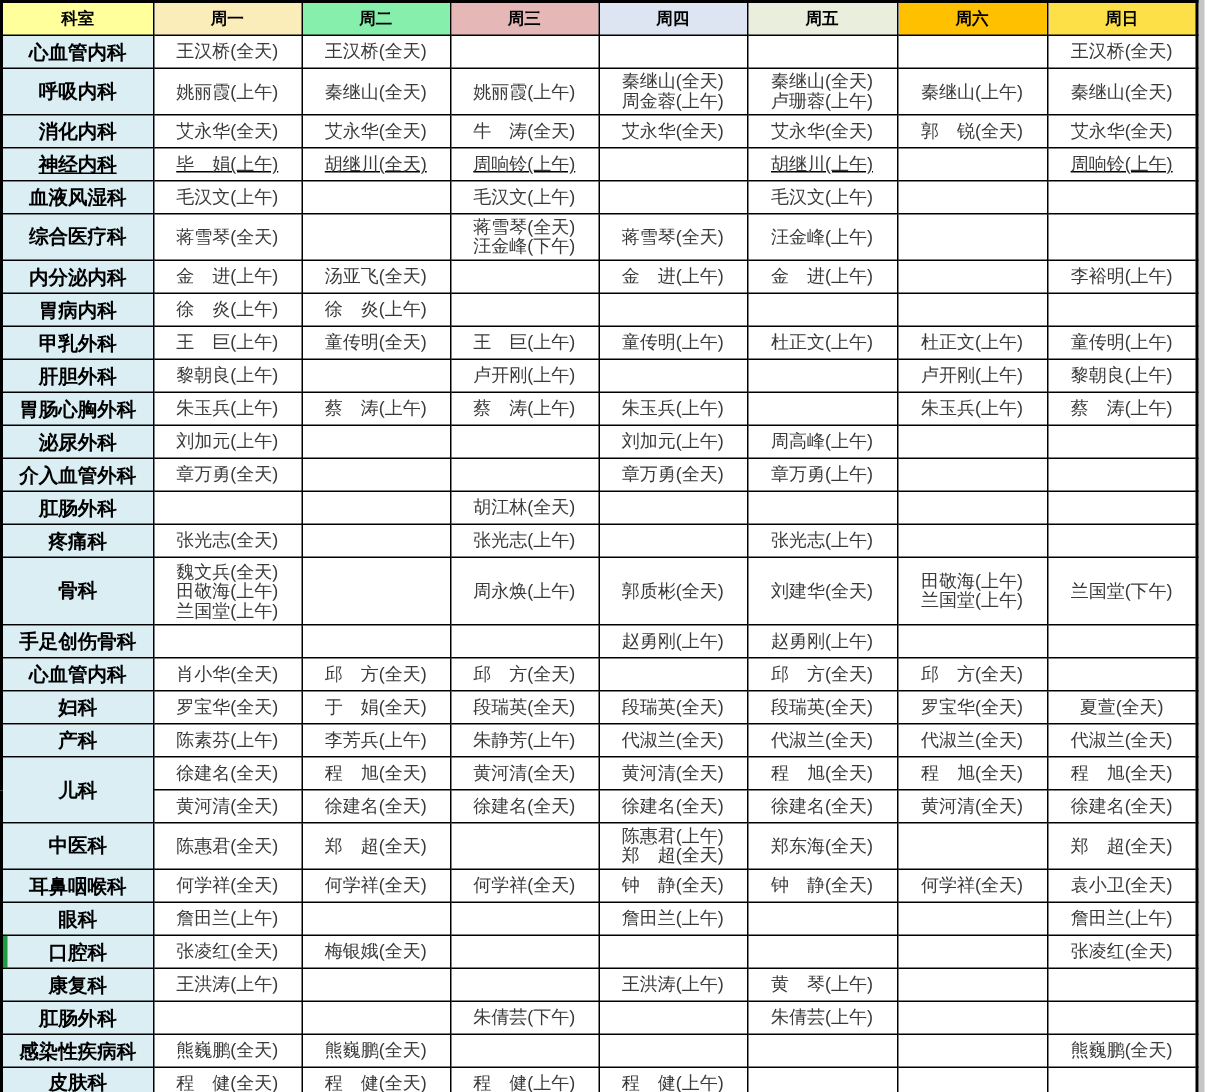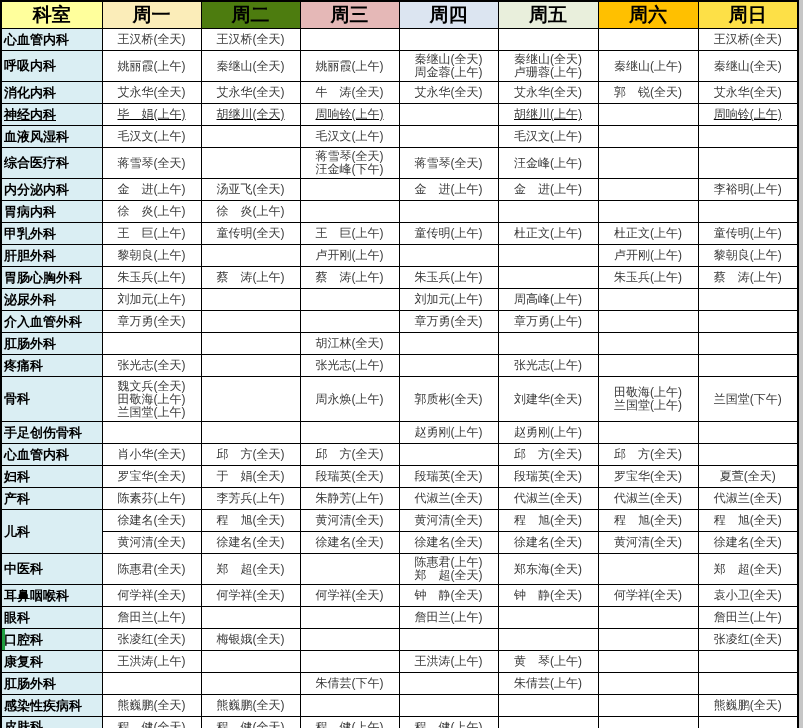--- a/index.html
+++ b/index.html
@@ -17,30 +17,31 @@
     border:2px solid #000;
   }
   th,td{
     border:1px solid #000;
     padding:0 2px;
     overflow:hidden;
     vertical-align:middle;
   }
   th{
     height:21px;
-    font-size:19px;
+    font-size:11px;
     font-weight:bold;
     color:#000;
     text-align:center;
   }
   td.dept{
     background:#DAEEF3;
     font-weight:bold;
     font-size:13px;
     color:#000;
+    text-align:center;
   }
   td.dept.marker{
     box-shadow:inset 3px 0 0 #1F9D40;
   }
   td.cell{
     font-size:12px;
     color:#3a3a3a;
     text-align:center;
     white-space:pre-line;
     line-height:13px;
@@ -58,21 +59,21 @@
         <col style="width:99px">
       <col style="width:99px">
         <col style="width:100px">
         <col style="width:100px">
         <col style="width:100px">
     </colgroup>
     <thead>
       <tr>
         <th style="background: rgb(255, 255, 156);">科室</th>
       <th style="background: rgb(251, 237, 185); margin-top: 21px;">周一</th>
-          <th style="background: #4d7c0f;">周二</th>
+          <th style="background: #86efac;">周二</th>
           <th style="background: rgb(229, 184, 183);">周三</th>
           <th style="background: rgb(220, 229, 241);">周四</th>
           <th style="background: rgb(233, 239, 220);">周五</th>
           <th style="background: rgb(255, 192, 0);">周六</th>
           <th style="background: #fde047;">周日</th>
         </tr>
     </thead>
     <tbody>
         <tr style="height: 22px;">
           <td class="dept">心血管内科</td>

